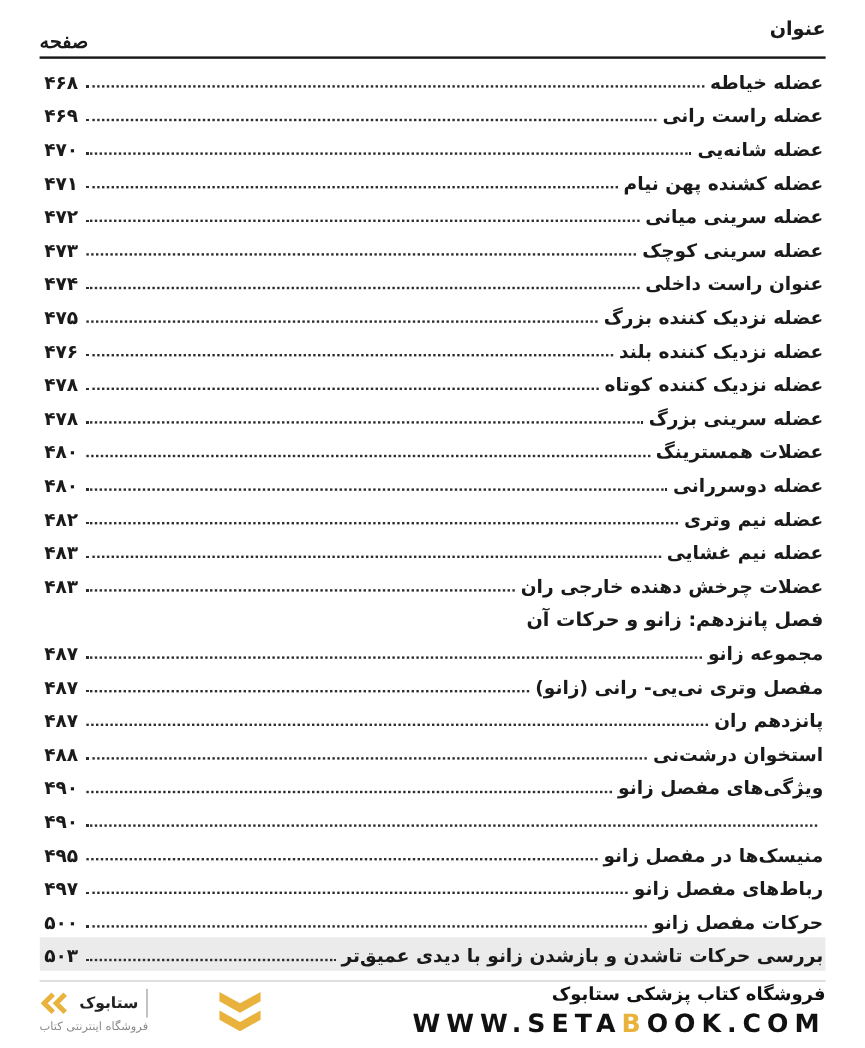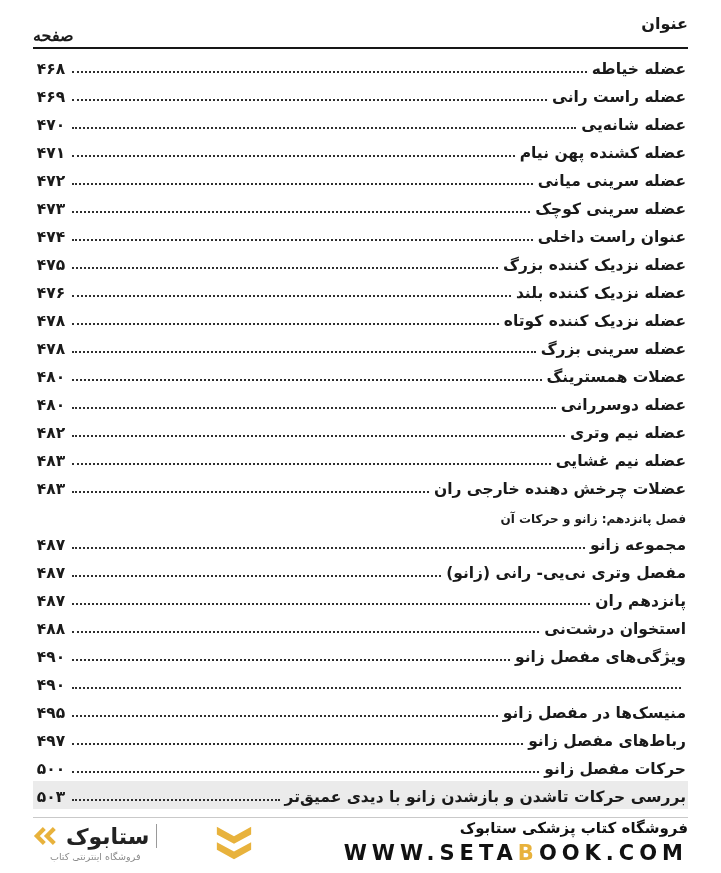--- a/index.html
+++ b/index.html
@@ -32,21 +32,21 @@
     padding: 0 2px;
   }
   .entry-title { white-space: nowrap; padding-bottom: 3px; }
   .leader {
     flex: 1 1 auto;
     border-bottom: 2px dotted #2e2e2e;
     margin: 0 5px 8px 5px;
     min-width: 8px;
   }
   .entry-page { white-space: nowrap; padding-bottom: 3px; min-width: 32px; text-align: center; }
-  .toc-row.chapter { font-size: 12px; }
+  .toc-row.chapter { font-size: 16px; }
   .toc-row.highlight { background: var(--hl-bg, #ebebeb); }
   
   .page-footer {
     flex: 0 0 auto;
     height: 56px;
     border-top: 1px solid #c9c9c9;
     display: flex; align-items: center;
     padding: 2px 0 8px 0;
   }
   .store-block { text-align: right; line-height: 1.25; }
@@ -55,21 +55,21 @@
     direction: ltr; font-size: 21px; font-weight: bold;
     letter-spacing: 5px; color: #111;
     font-family: "DejaVu Sans", sans-serif;
   }
   .store-url .gold { color: var(--accent, #e8b23c); }
   .footer-spacer { flex: 1 1 auto; }
   .brand-mark { color: var(--accent, #e8b23c); margin-left: 58px; display: flex; align-items: center; }
   .logo-block { display: flex; flex-direction: column; align-items: center; }
   .logo-row { display: flex; direction: ltr; align-items: center; gap: 7px; }
   .logo-icon { color: var(--accent, #e8b23c); display: flex; align-items: center; }
-  .logo-wordmark { font-size: 22px; font-weight: bold; color: #222; white-space: nowrap; }
+  .logo-wordmark { font-size: 13px; font-weight: bold; color: #222; white-space: nowrap; }
   .logo-divider { width: 1px; height: 24px; background: #9a9a9a; }
   .logo-caption { font-size: 9.5px; color: #8a8a8a; margin-top: 2px; white-space: nowrap; }
 </style>
 </head>
 <body>
 
 <div class="page">
 
   <header class="toc-header">
     <span class="hdr-title">عنوان</span>

